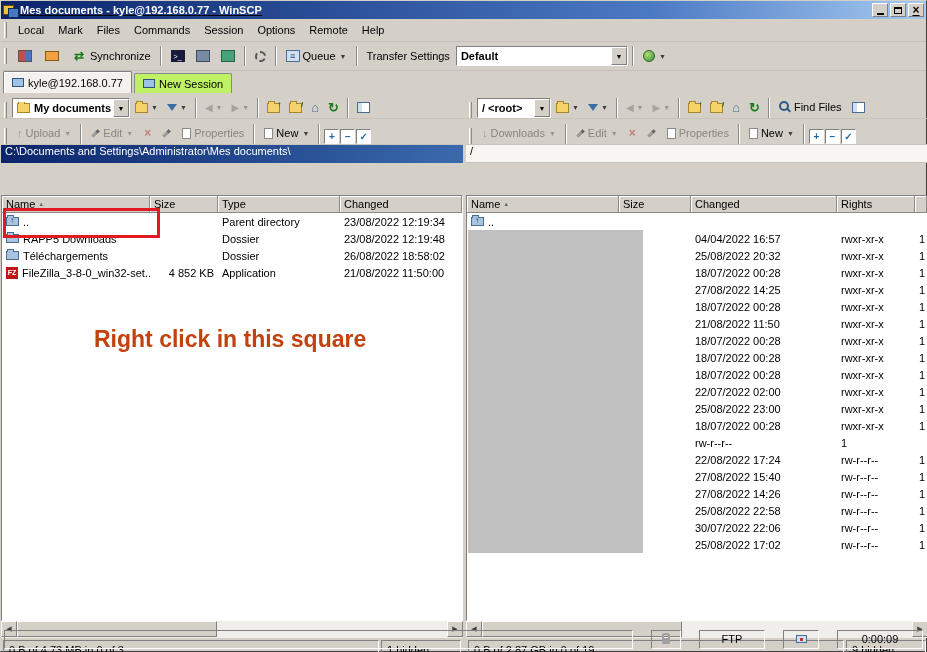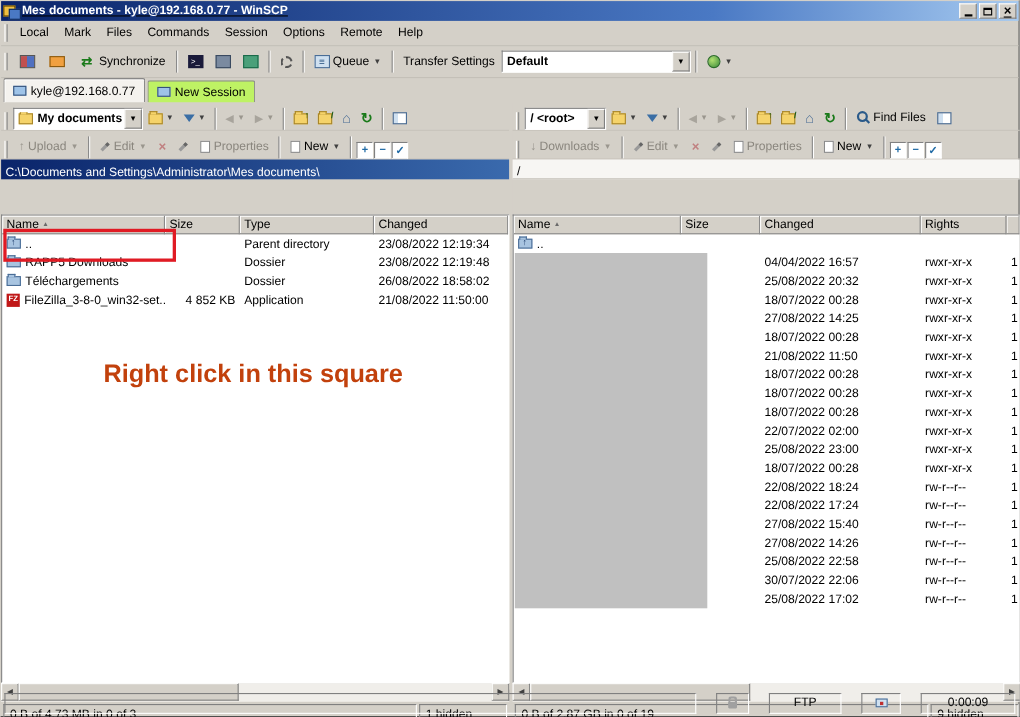--- a/index.html
+++ b/index.html
@@ -74,21 +74,21 @@
   .mag::before { content:''; position:absolute; width:6px; height:6px; border:2px solid #2a5a8a; border-radius:50%; left:0; top:0; }
   .mag::after { content:''; position:absolute; width:5px; height:2px; background:#2a5a8a; transform:rotate(45deg); left:7px; top:8px; }
   .pencil { width:9px; height:3px; background:#9a9a9a; border-right:3px solid #666; transform:rotate(-45deg); }
   .xmark { color:#c08080; font-weight:bold; font-size:12px; }
   .sheet { width:9px; height:11px; background:#fff; border:1px solid #8a8a8a; }
   .updown { font-size:11px; color:#9a968e; font-weight:bold; }
   .selbtn { width:15px; height:15px; background:#fff; border:1px solid; border-color:#808080 #fff #fff #808080;
     display:inline-flex; align-items:center; justify-content:center; color:#1f6aa5; font-weight:bold; font-size:10px; }
 
   
-  .pathbar { height:18px; display:flex; align-items:flex-end; padding:0 4px; white-space:nowrap; overflow:hidden; flex:none; }
+  .pathbar { height:18px; display:flex; align-items:flex-start; padding:0 4px; white-space:nowrap; overflow:hidden; flex:none; }
   .pathbar.active { background:linear-gradient(90deg,#0a246a,#3a6aad); color:#fff; }
   .pathbar.inactive { background:#f7f6f3; color:#000; border-bottom:1px solid #c8c4bc; }
 
   
   .list { flex:none; height:426px; background:#fff; border:1px solid; border-color:#808080 #fff #fff #808080; position:relative; overflow:hidden;margin-top:32px; }
   .hrow { display:grid; height:17px; background:#d4d0c8; }
   .lgrid { grid-template-columns:148px 68px 122px 122px; }
   .rgrid { grid-template-columns:152px 72px 146px 78px 12px; }
   .hcell { padding:1px 4px; border-right:1px solid #8a8a8a; border-bottom:1px solid #8a8a8a;
     box-shadow:inset 1px 1px 0 #fff; white-space:nowrap; overflow:hidden; display:flex; align-items:center; gap:3px; }
@@ -581,21 +581,20 @@
             <div class="rrow">
               <div class="cell name-cell"></div>
               <div class="cell size-cell"></div>
               <div class="cell">18/07/2022 00:28</div>
               <div class="cell">rwxr-xr-x</div>
               <div class="cell">1</div>
             </div>
             <div class="rrow">
               <div class="cell name-cell"></div>
               <div class="cell size-cell"></div>
-              <div class="cell">22/08/2022 18:24</div>
               <div class="cell">rw-r--r--</div>
               <div class="cell">1</div>
             </div>
             <div class="rrow">
               <div class="cell name-cell"></div>
               <div class="cell size-cell"></div>
               <div class="cell">22/08/2022 17:24</div>
               <div class="cell">rw-r--r--</div>
               <div class="cell">1</div>
             </div>

